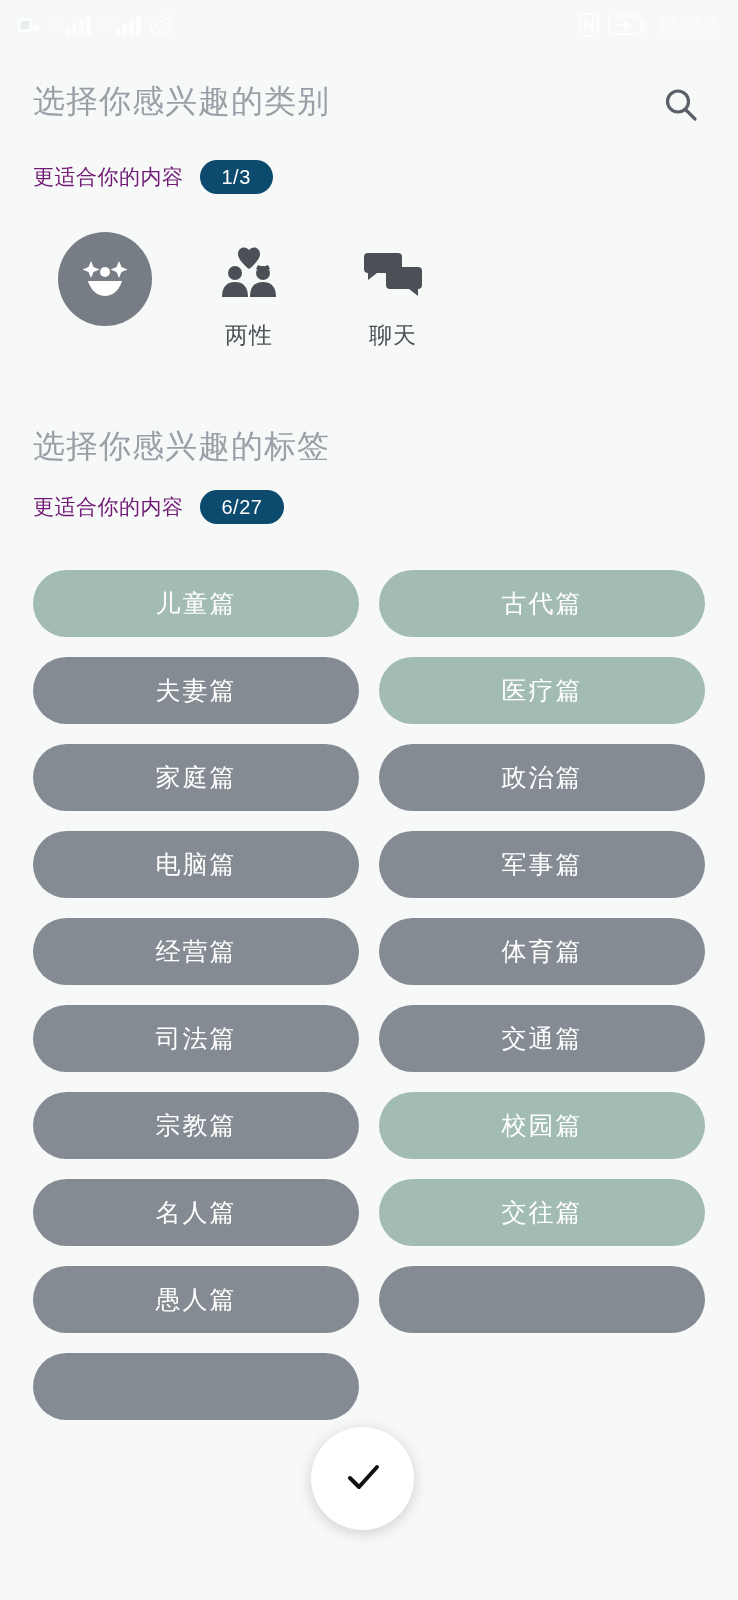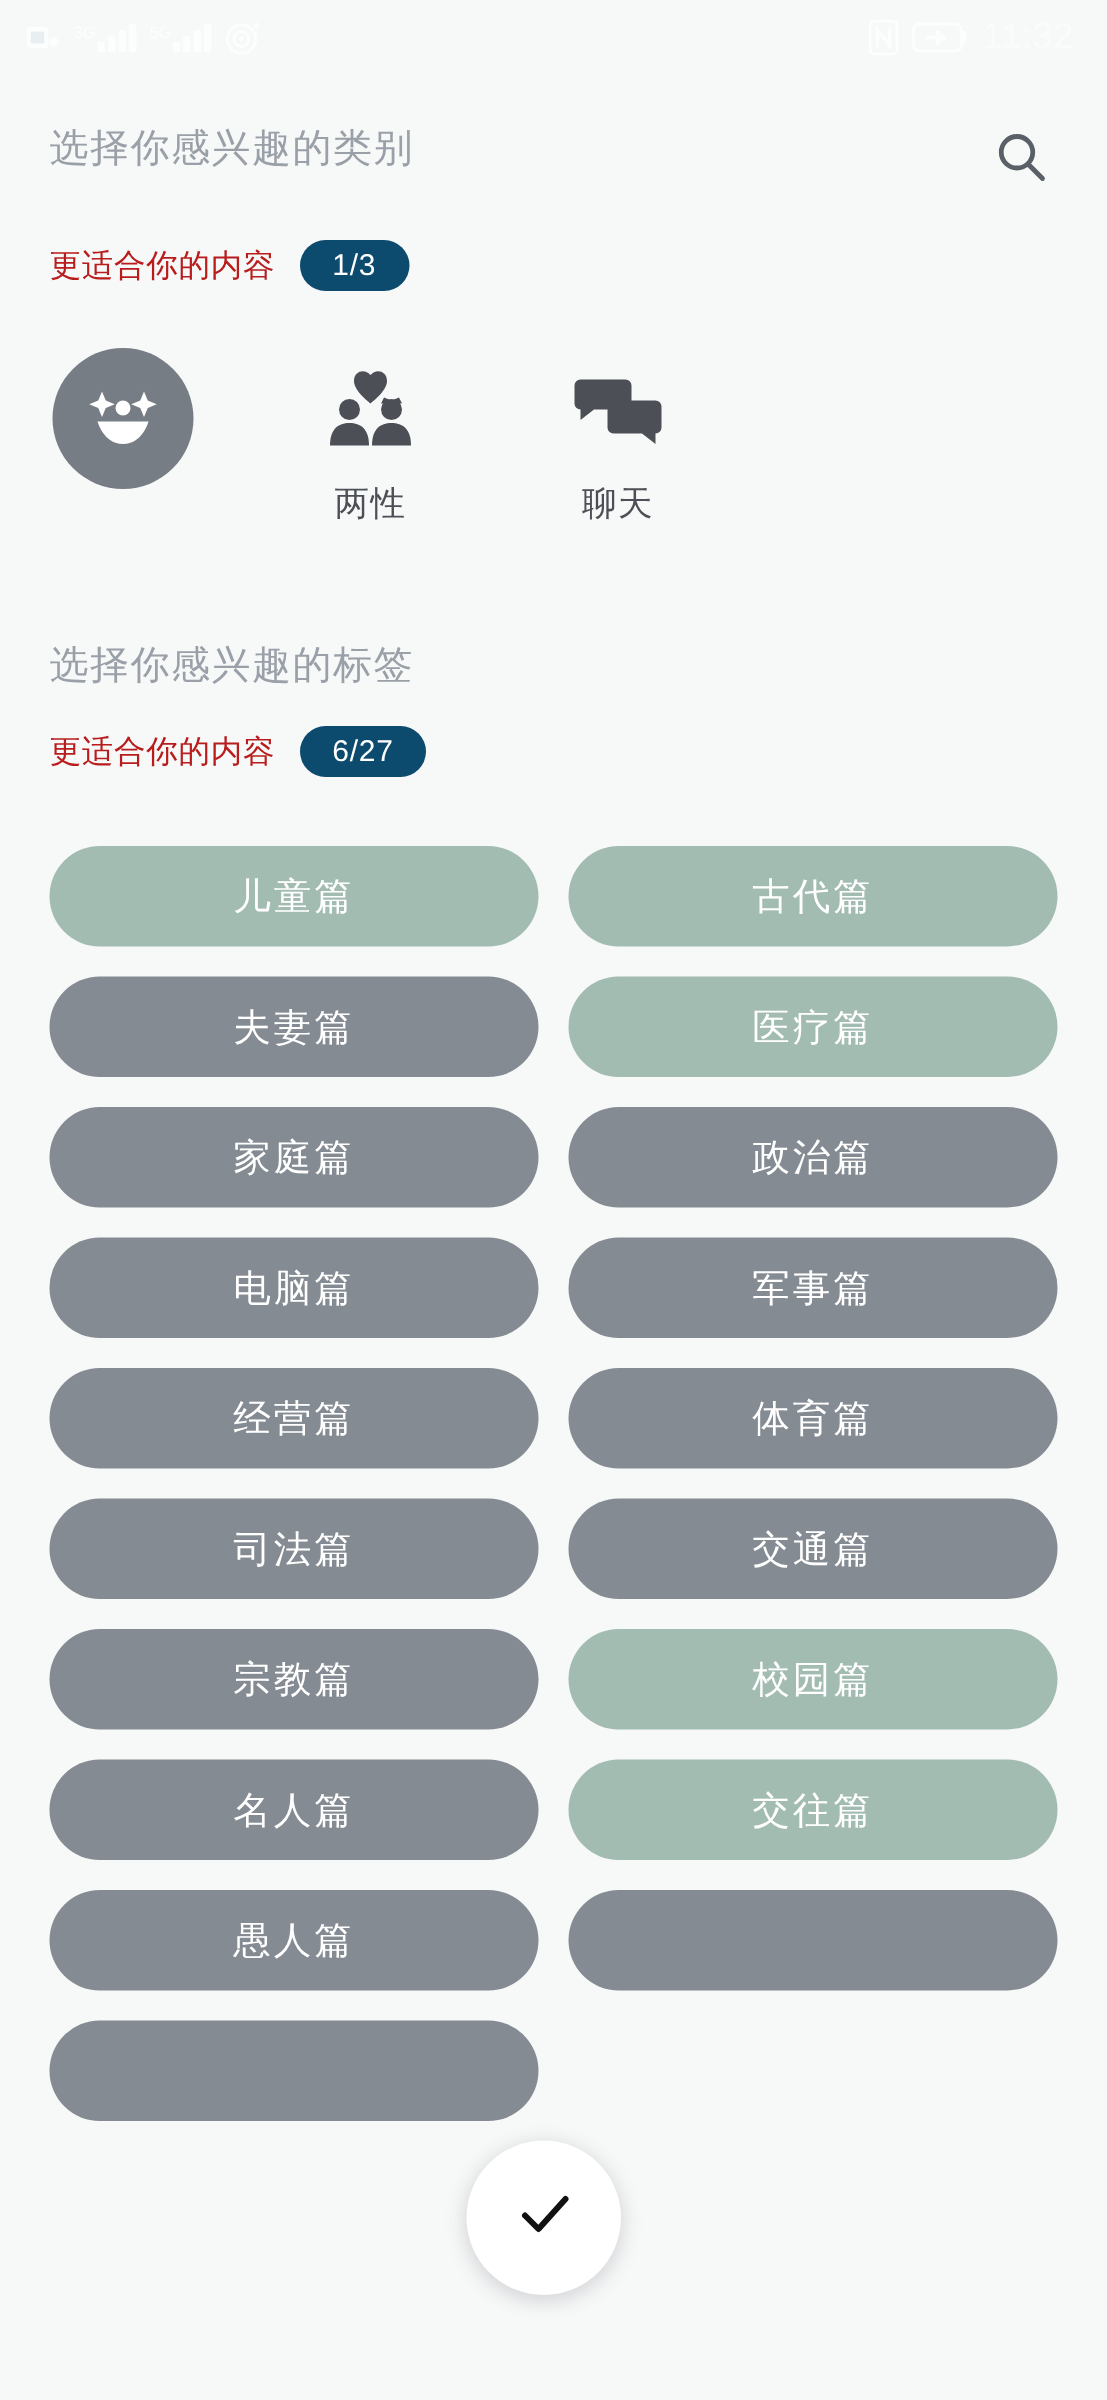--- a/index.html
+++ b/index.html
@@ -64,21 +64,21 @@
   .sim-group { display: inline-flex; align-items: flex-end; }
 
   
   .page-header {
     display: flex;
     align-items: flex-start;
     justify-content: space-between;
     padding: 34px 30px 0 33px;
   }
   .section-title {
-    font-size: 26px;
+    font-size: 32px;
     color: #9aa0a8;
     letter-spacing: 1px;
     line-height: 1.1;
   }
   .search-btn {
     width: 54px;
     height: 54px;
     display: flex;
     align-items: center;
     justify-content: center;
@@ -87,40 +87,40 @@
 
   .subrow {
     display: flex;
     align-items: center;
     gap: 16px;
     padding-left: 33px;
     margin-top: 26px;
   }
   .subrow-label {
     font-size: 21px;
-    color: #b91c1c;
+    color: #701a75;
     letter-spacing: 0.5px;
   }
   .count-badge {
     background: #0c4a6e;
     color: #ffffff;
     font-size: 20px;
     border-radius: 22px;
     padding: 7px 22px;
     line-height: 1;
     letter-spacing: 0.5px;
   }
 
   
   .category-row {
     display: flex;
     align-items: flex-start;
-    padding-left: 32px;
+    padding-left: 55px;
     margin-top: 38px;
-    gap: 65px;
+    gap: 44px;
   }
   .category-item {
     width: 100px;
     display: flex;
     flex-direction: column;
     align-items: center;
   }
   .cat-circle {
     width: 94px;
     height: 94px;

